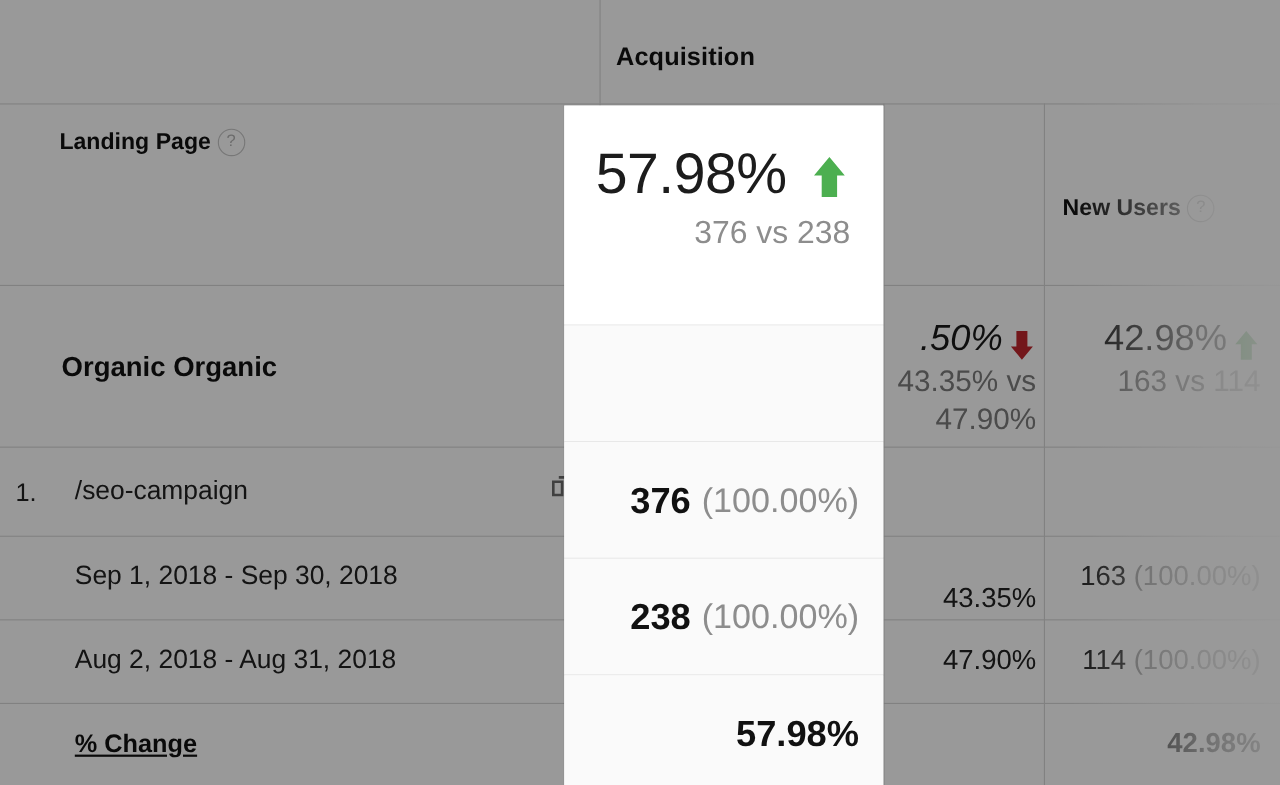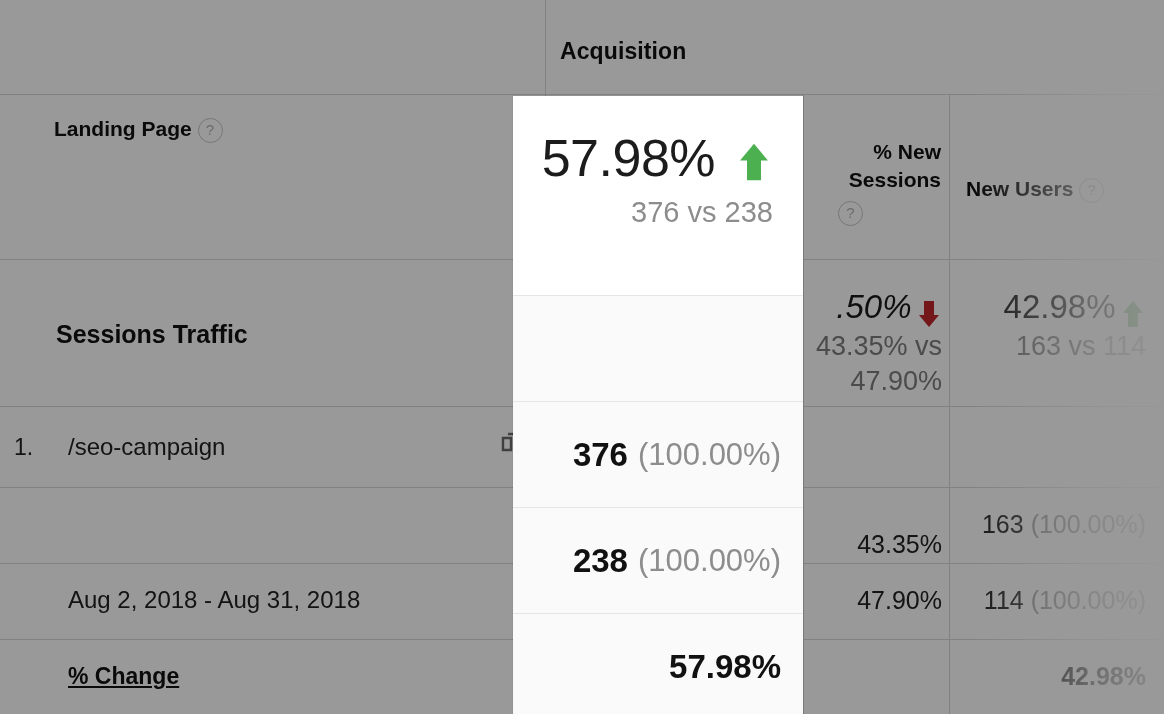--- a/index.html
+++ b/index.html
@@ -142,34 +142,27 @@
     <div class="cell hdr-metric" style="left:54px; top:115px;">
       <span>Landing Page</span>
       <span class="qmark">?</span>
     </div>
 
     <div class="cell hdr-metric ta-r" style="left:600px; top:138px; width:195px;">
       <span>Sessions</span>
       <span class="qmark">?</span>
     </div>
 
-    <div class="cell hdr-metric ta-r" style="left:806px; top:138px; width:135px;">
-      <div>% New</div>
-      <div>Sessions</div>
-      <div style="text-align:center; padding-right:46px; margin-top:3px;">
-        <span class="qmark">?</span>
-      </div>
-    </div>
 
     <div class="cell hdr-metric" style="left:966px; top:175px;">
       <span>New Users</span>
       <span class="qmark">?</span>
     </div>
 
-    <div class="cell row-label-bold" style="left:56px; top:320px;">Sessions Traffic</div>
+    <div class="cell row-label-bold" style="left:56px; top:320px;">Organic Organic</div>
 
     <div class="cell ta-r" style="left:560px; top:288px; width:232px;">
       <div class="val-big">57.98%</div>
       <div class="val-sub">376 vs 238</div>
     </div>
 
     <div class="cell ta-r" style="left:806px; top:288px; width:136px;">
       <div style="white-space:nowrap;font-style:italic;">
         <span class="val-big">.50%</span>
         <span class="arrow">
@@ -198,20 +191,21 @@
 
     <div class="cell row-index" style="left:14px; top:434px;">1.</div>
     <div class="cell row-link" style="left:68px; top:433px;">/seo-campaign</div>
     <div class="cell copy-icon" style="left:498px; top:430px;">
       <svg width="26" height="26" viewBox="0 0 26 26" aria-hidden="true">
         <path d="M5 8 h8 v12 H5 z" fill="none" stroke="#6b6b6b" stroke-width="2.4"></path>
         <path d="M10 4 h9 v11" fill="none" stroke="#6b6b6b" stroke-width="2.4"></path>
       </svg>
     </div>
 
+    <div class="cell row-sub" style="left:68px; top:510px;">Sep 1, 2018 - Sep 30, 2018</div>
     <div class="cell ta-r val-plain" style="left:560px; top:510px; width:232px;">
       <span style="font-weight:bold;">376</span>
       <span class="val-dim">(100.00%)</span>
     </div>
     <div class="cell ta-r val-plain" style="left:806px; top:510px; width:136px;margin-top:20px;">43.35%</div>
     <div class="cell ta-r val-plain" style="left:960px; top:510px; width:186px;">
       <span>163</span>
       <span class="val-dim">(100.00%)</span>
     </div>
 

